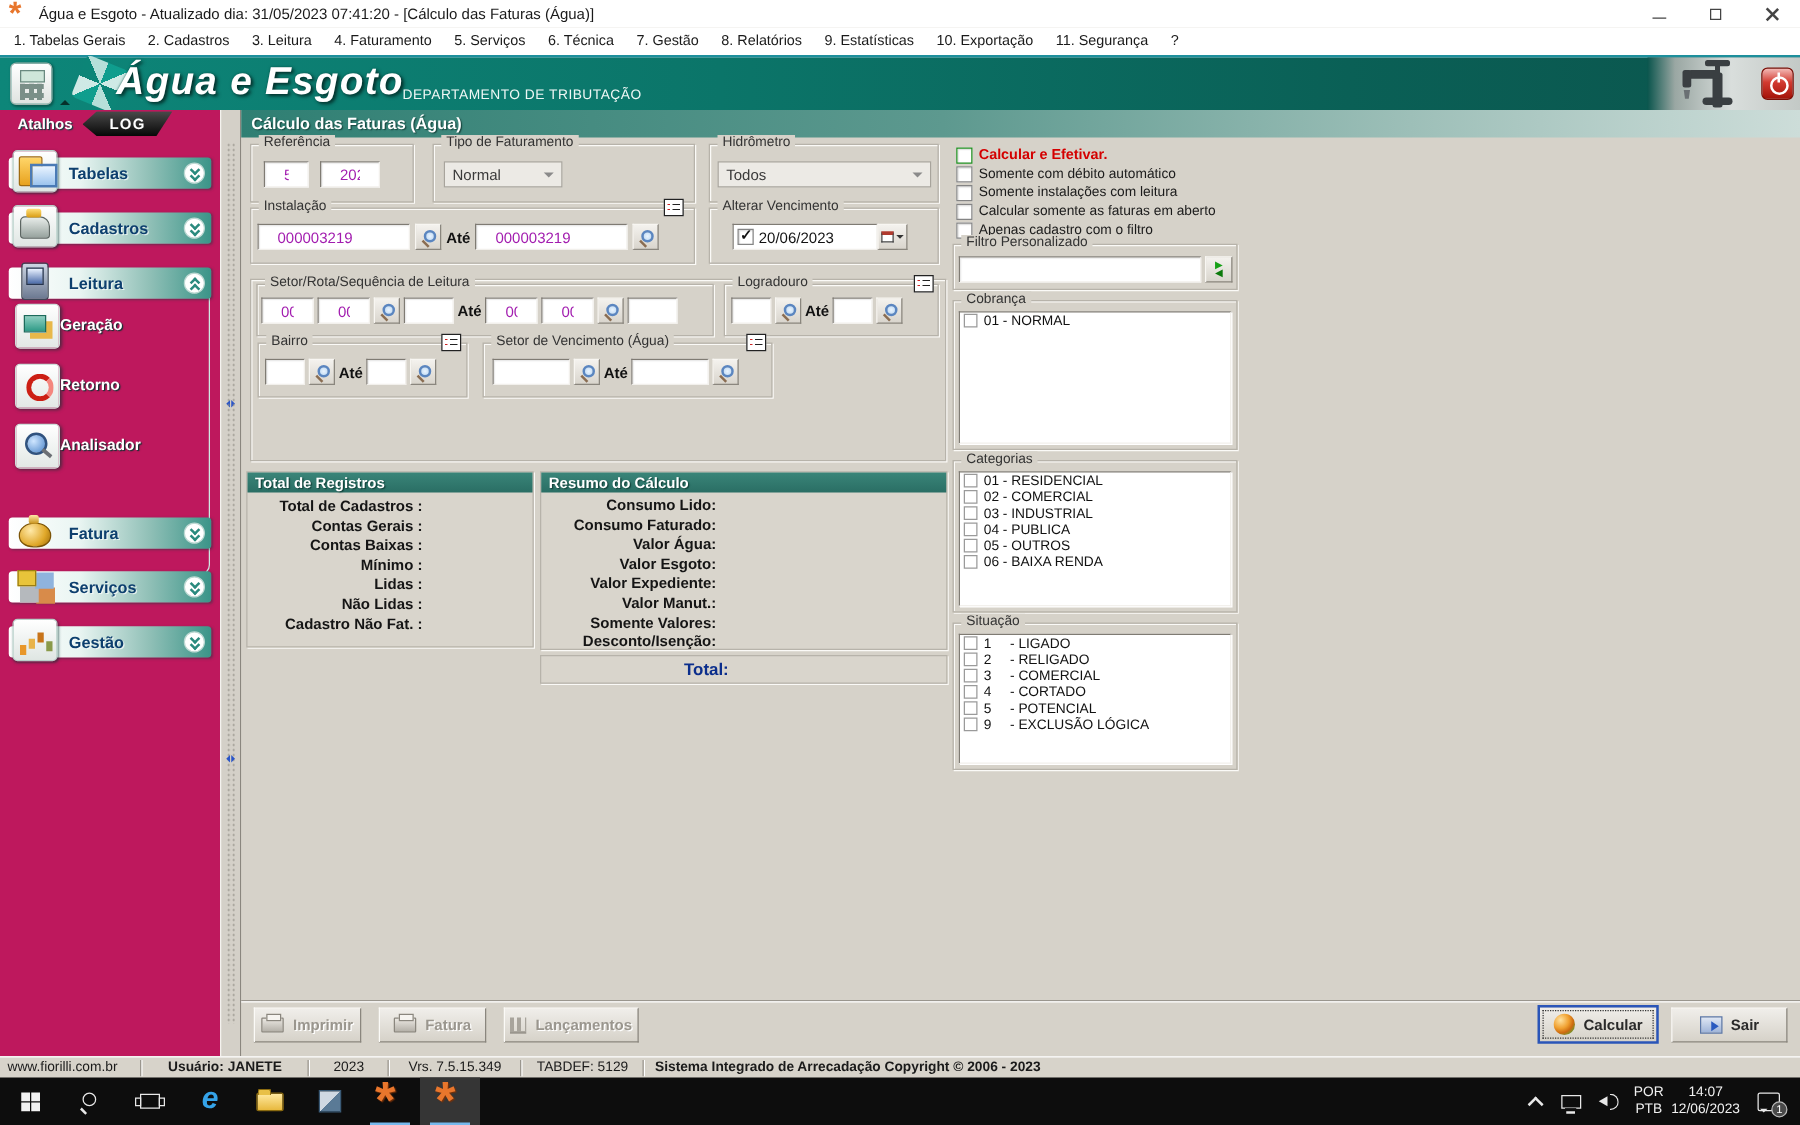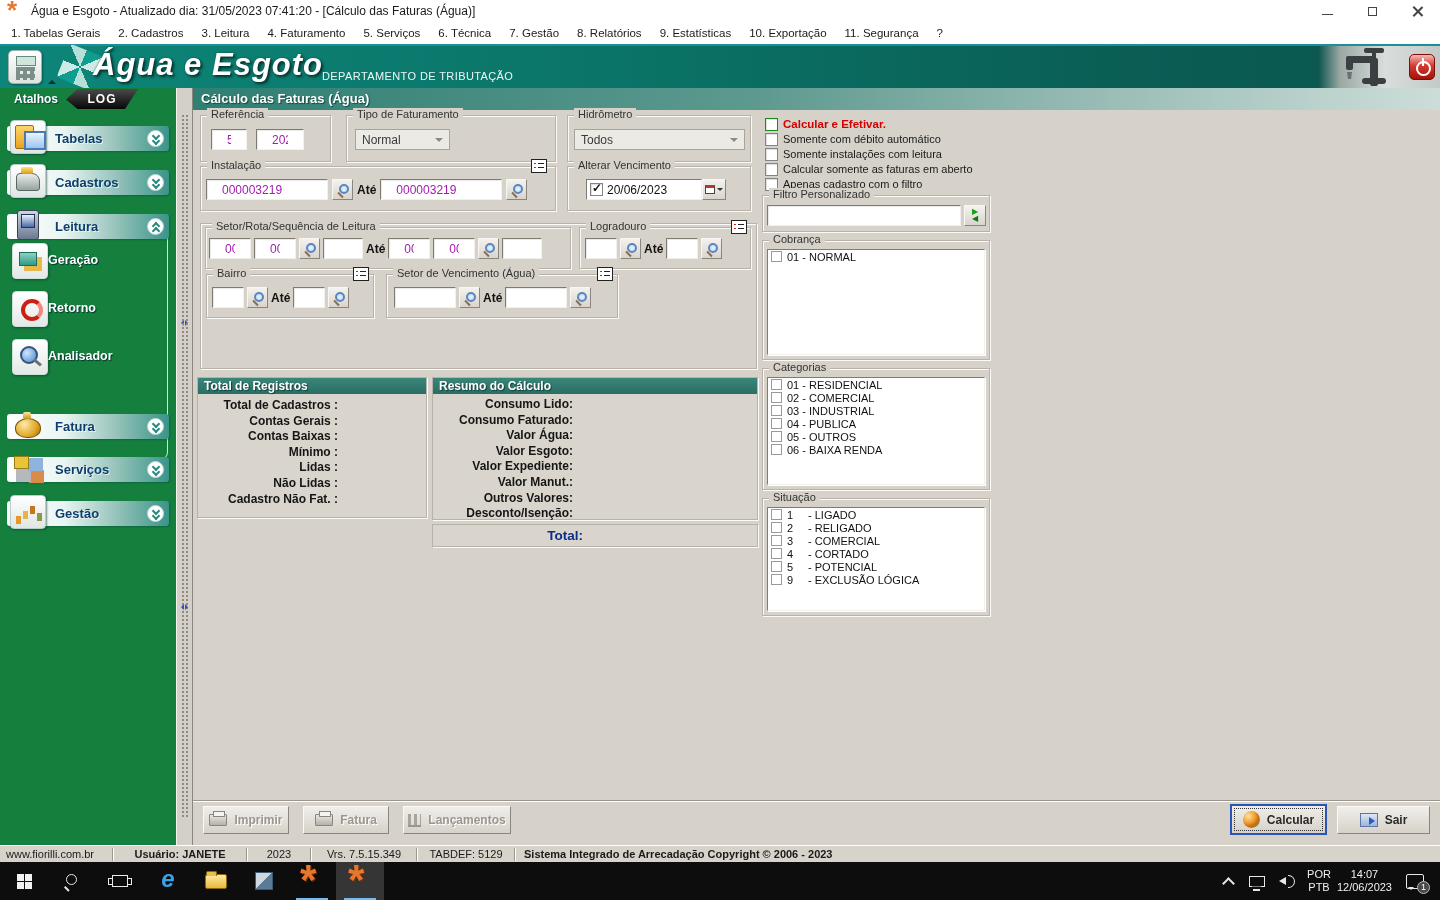--- a/index.html
+++ b/index.html
@@ -43,21 +43,21 @@
   .dept{position:absolute;left:322px;top:24px;font-size:11px;color:#eef7f5;letter-spacing:.4px;}
   .faucet-panel{position:absolute;right:0;top:0;width:122px;height:44px;
     background:linear-gradient(90deg,#0b554d 0,#9aa7a3 18%,#d9dedc 55%,#c3c9c6 100%);}
   .faucet{position:absolute;left:14px;top:2px;}
   .powerbtn{position:absolute;right:5px;top:8px;width:26px;height:26px;border-radius:5px;
     background:linear-gradient(#f3b9b5,#d23a30 45%,#a31208);border:1px solid #7c0e06;position:absolute;}
   .powerbtn::before{content:"";position:absolute;left:6px;top:6px;width:11px;height:11px;border:2px solid #fff;border-radius:50%;}
   .powerbtn::after{content:"";position:absolute;left:12px;top:3px;width:2px;height:8px;background:#fff;}
 
   
-  .sidebar{position:absolute;left:0;top:88px;width:176px;height:757px;background:#15803d;padding-left:16px;}
+  .sidebar{position:absolute;left:0;top:88px;width:176px;height:757px;background:#be185d;padding-left:16px;}
   .atalhos{position:absolute;left:14px;top:4px;font-size:12px;font-weight:bold;color:#fff;text-shadow:1px 1px 1px #00423b;}
   .logtab{position:absolute;left:66px;top:1px;width:72px;height:20px;background:linear-gradient(#4a4a4a,#070707);
     clip-path:polygon(0 52%,16% 0,100% 0,82% 100%,16% 100%);display:flex;align-items:center;justify-content:center;}
   .logtab span{font-size:12px;font-weight:bold;color:#fff;letter-spacing:1px;}
   .sgroup{position:absolute;left:7px;width:162px;height:25px;border-radius:3px;
     background:linear-gradient(90deg,#ffffff 0%,#e9f5f2 35%,#8fbfb6 70%,#3a9488 100%);
     box-shadow:1px 1px 2px #00423b66;display:flex;align-items:center;}
   .sgroup-label{margin-left:48px;font-size:13px;font-weight:bold;color:#0d3f6e;text-shadow:1px 1px 0 #ffffffaa;}
   .chevcirc{position:absolute;right:5px;top:4px;width:17px;height:17px;border-radius:50%;background:#fff;border:1px solid #bcd8d2;}
   .chevcirc i{position:absolute;left:5px;width:6px;height:6px;border-right:2px solid #2a8a7e;border-bottom:2px solid #2a8a7e;transform:rotate(45deg);}
@@ -483,21 +483,21 @@
 
     <div class="panel" style="left:239px;top:289px;width:326px;height:143px;">
       <div class="phead">Resumo do Cálculo</div>
       <div style="padding-top:3px;">
         <div class="prow" style="width:140px;">Consumo Lido:</div>
         <div class="prow" style="width:140px;">Consumo Faturado:</div>
         <div class="prow" style="width:140px;">Valor Água:</div>
         <div class="prow" style="width:140px;">Valor Esgoto:</div>
         <div class="prow" style="width:140px;">Valor Expediente:</div>
         <div class="prow" style="width:140px;">Valor Manut.:</div>
-        <div class="prow" style="width:140px;">Outros Valores:</div>
+        <div class="prow" style="width:140px;">Somente Valores:</div>
         <div class="prow" style="width:140px;">Desconto/Isenção:</div>
       </div>
     </div>
     <div class="total-strip" style="left:239px;top:436px;width:326px;height:23px;">
       <span class="total-lbl">Total:</span>
     </div>
 
 
     <div class="opt first" style="left:572px;top:29px;">
       <span class="cb ckg" style="border-color:#1a8a1a;"></span>

